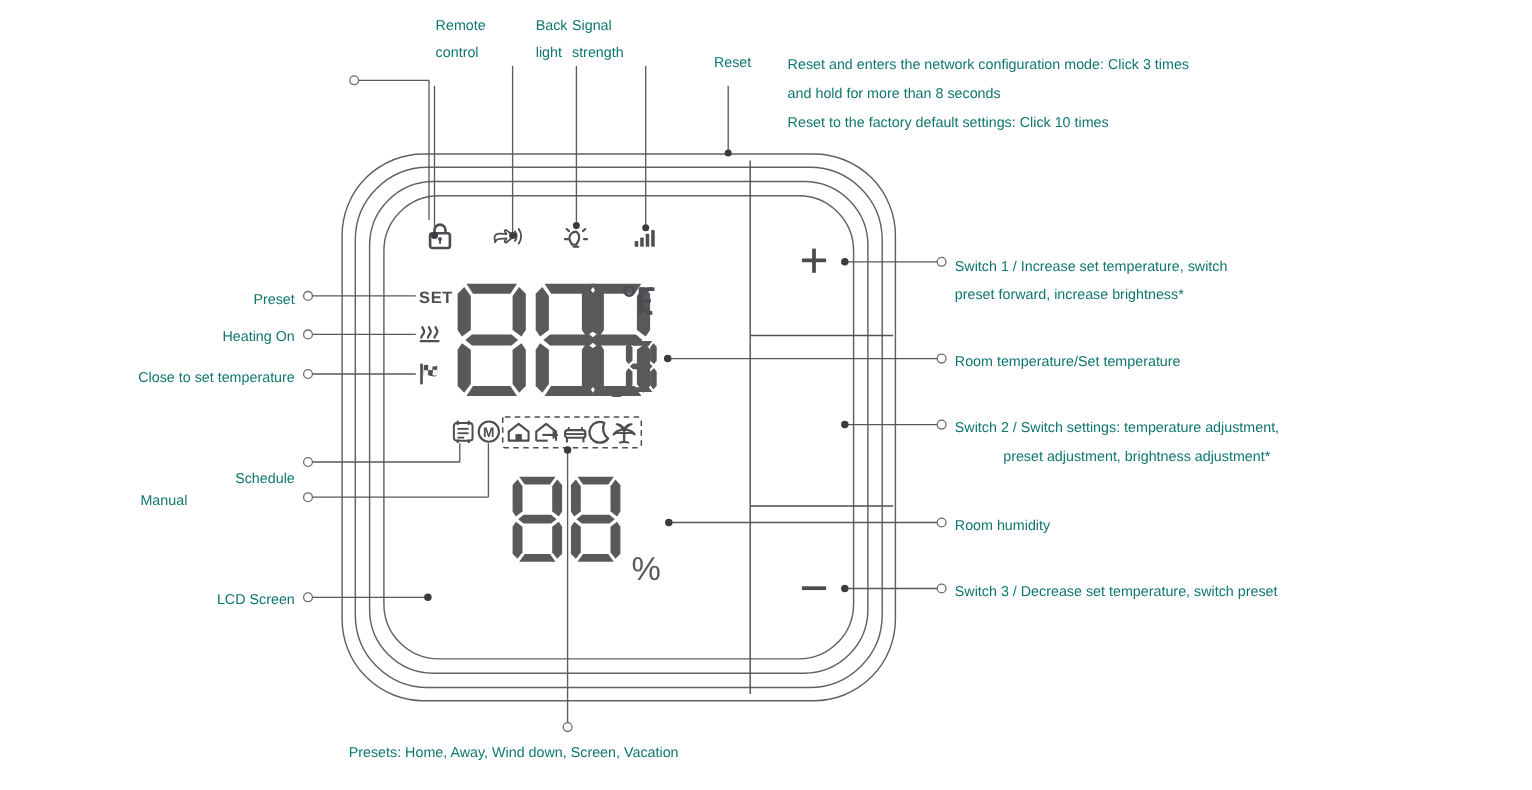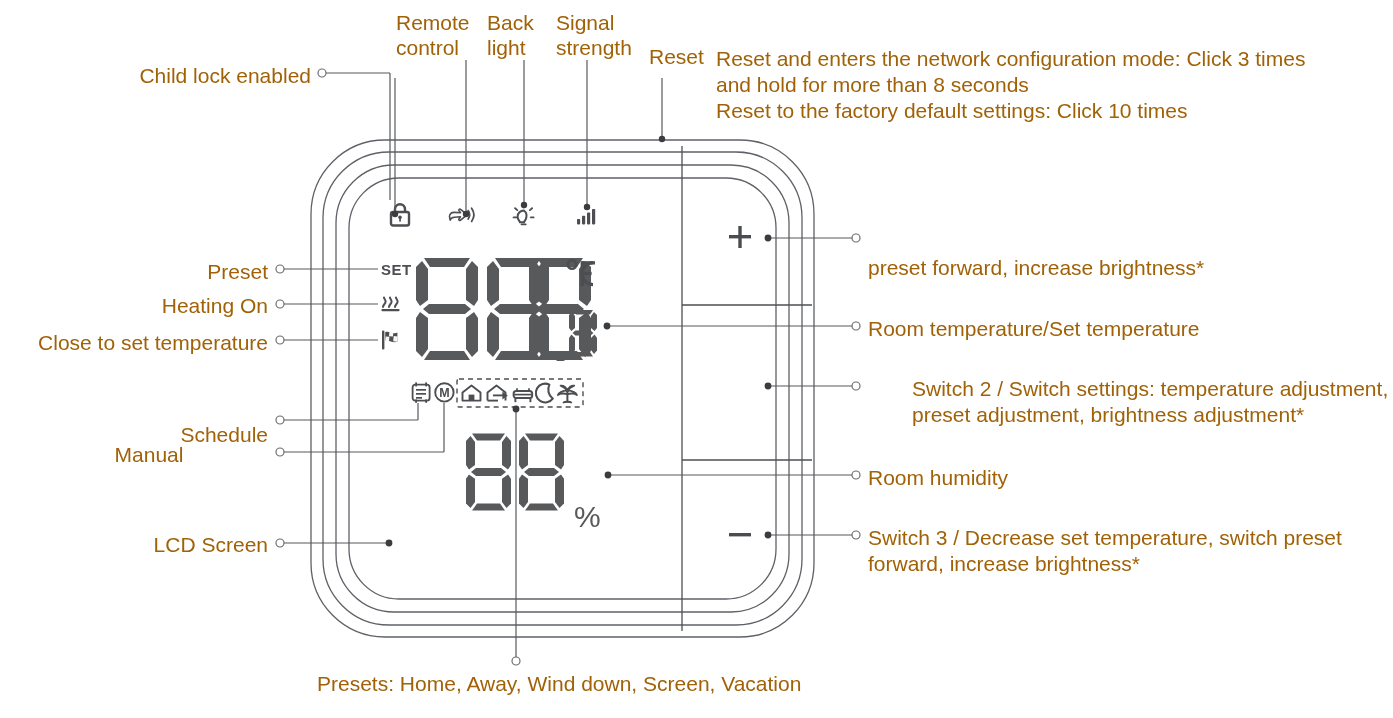--- a/index.html
+++ b/index.html
@@ -7,23 +7,23 @@
     width:1393px; height:718px;
     background:#ffffff;
     font-family:"Liberation Sans", sans-serif;
     color:#5a5d63;
     overflow:hidden;
     position:relative;
   }
   #stage { position:absolute; inset:0; }
   .lbl {
     position:absolute;
-    font-size:21px;
+    font-size:13px;
     line-height:25px;
-    color:#a16207;
+    color:#0f766e;
     white-space:pre;
   }
   .lbl.right-align { text-align:right; }
   svg.overlay {
     position:absolute; inset:0;
     width:1393px; height:718px;
     pointer-events:none;
   }
   .seg { fill:#58595b; }
   .ico { fill:#4c4e52; }
@@ -44,47 +44,46 @@
 </style>
 </head>
 <body>
 
 <div id="stage">
 
   <div class="lbl" style="left:396px; top:10px;">Remote
 control</div>
   <div class="lbl" style="left:487px; top:10px;">Back
 light</div>
-  <div class="lbl" style="left:556px; top:10px;">Signal
+  <div class="lbl" style="left:520px; top:10px;">Signal
 strength</div>
   <div class="lbl" style="left:649px; top:44px;">Reset</div>
 
   <div class="lbl" style="left:716px; top:46px;">Reset and enters the network configuration mode: Click 3 times</div>
   <div class="lbl" style="left:716px; top:72px;">and hold for more than 8 seconds</div>
   <div class="lbl" style="left:716px; top:98px;">Reset to the factory default settings: Click 10 times</div>
 
-  <div class="lbl right-align" style="left:0px; top:63px; width:311px;">Child lock enabled</div>
   <div class="lbl right-align" style="left:0px; top:259px; width:268px;">Preset</div>
   <div class="lbl right-align" style="left:0px; top:293px; width:268px;">Heating On</div>
   <div class="lbl right-align" style="left:0px; top:330px; width:268px;">Close to set temperature</div>
   <div class="lbl right-align" style="left:0px; top:410px; width:268px;margin-top:12px;">Schedule</div>
   <div class="lbl right-align" style="left:15px; top:442px; width:268px;text-align:center;">Manual</div>
   <div class="lbl right-align" style="left:0px; top:532px; width:268px;">LCD Screen</div>
 
+  <div class="lbl" style="left:868px; top:229px;">Switch 1 / Increase set temperature, switch</div>
   <div class="lbl" style="left:868px; top:255px;">preset forward, increase brightness*</div>
 
   <div class="lbl" style="left:868px; top:316px;">Room temperature/Set temperature</div>
 
-  <div class="lbl" style="left:912px; top:376px;text-align:center;">Switch 2 / Switch settings: temperature adjustment,</div>
+  <div class="lbl" style="left:868px; top:376px;text-align:center;">Switch 2 / Switch settings: temperature adjustment,</div>
   <div class="lbl" style="left:868px; top:402px;margin-left:44px;">preset adjustment, brightness adjustment*</div>
 
   <div class="lbl" style="left:868px; top:465px;">Room humidity</div>
 
   <div class="lbl" style="left:868px; top:525px;">Switch 3 / Decrease set temperature, switch preset</div>
-  <div class="lbl" style="left:868px; top:551px;">forward, increase brightness*</div>
 
   <div class="lbl" style="left:317px; top:671px;">Presets: Home, Away, Wind down, Screen, Vacation</div>
 
   <svg class="overlay" viewBox="0 0 1393 718" xmlns="http://www.w3.org/2000/svg">
 
     <g>
       <rect class="bezel" x="311" y="140" width="503" height="497" rx="74" ry="74"></rect>
       <rect class="bezel" x="323" y="152" width="479" height="473" rx="66" ry="66"></rect>
       <rect class="bezel" x="336" y="165" width="453" height="447" rx="58" ry="58"></rect>
       <rect class="bezel" x="349" y="178" width="427" height="421" rx="50" ry="50"></rect>

